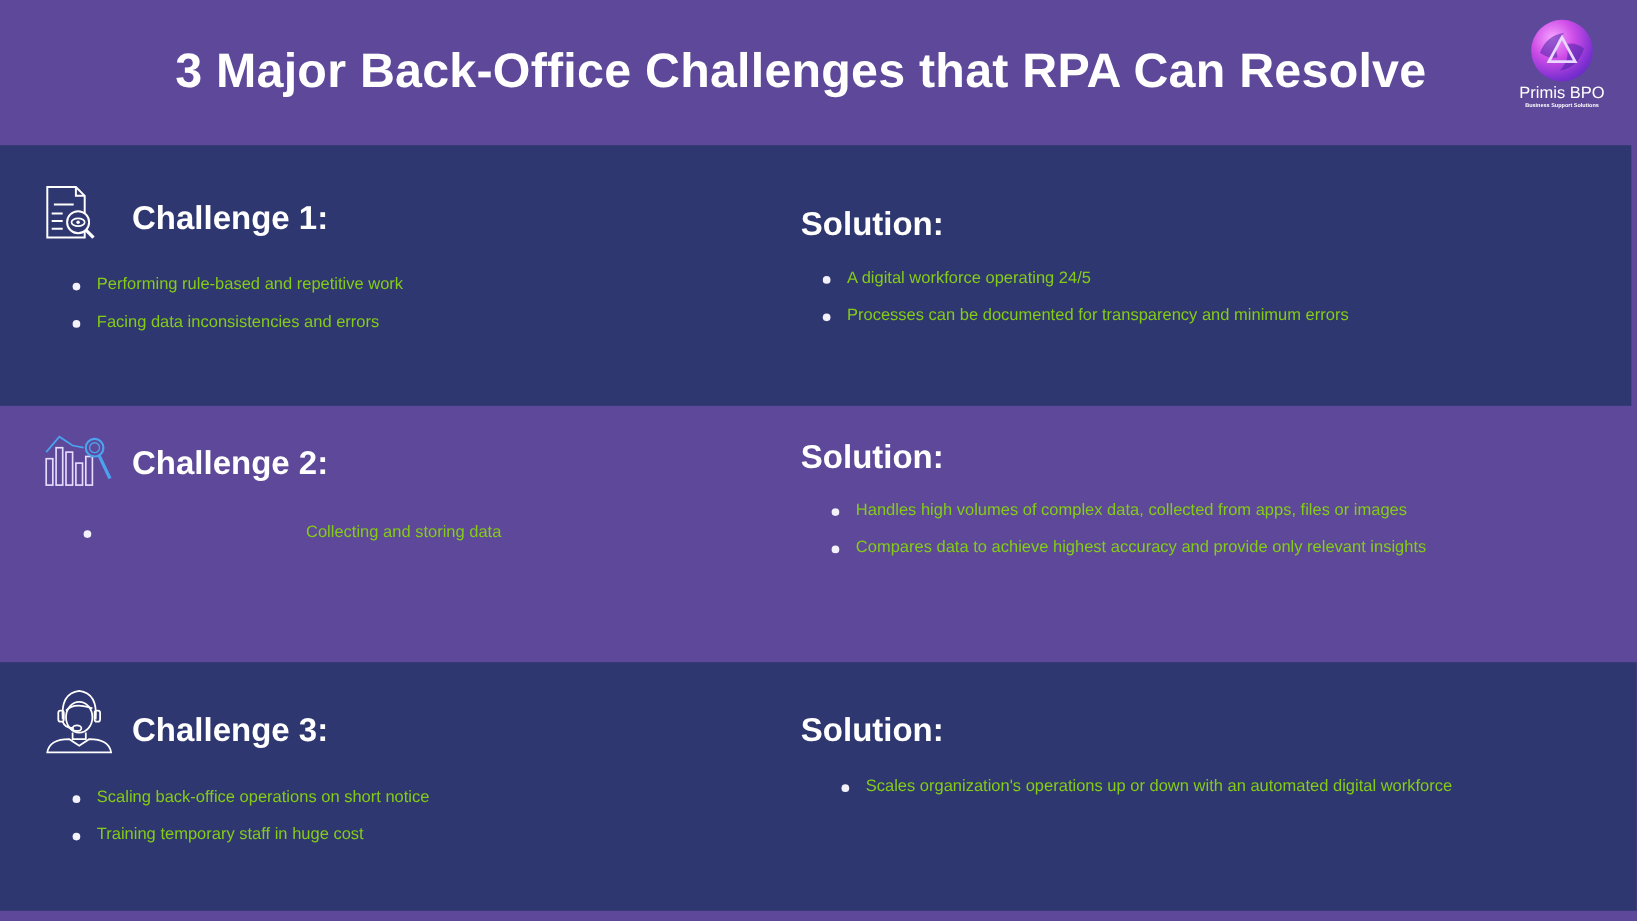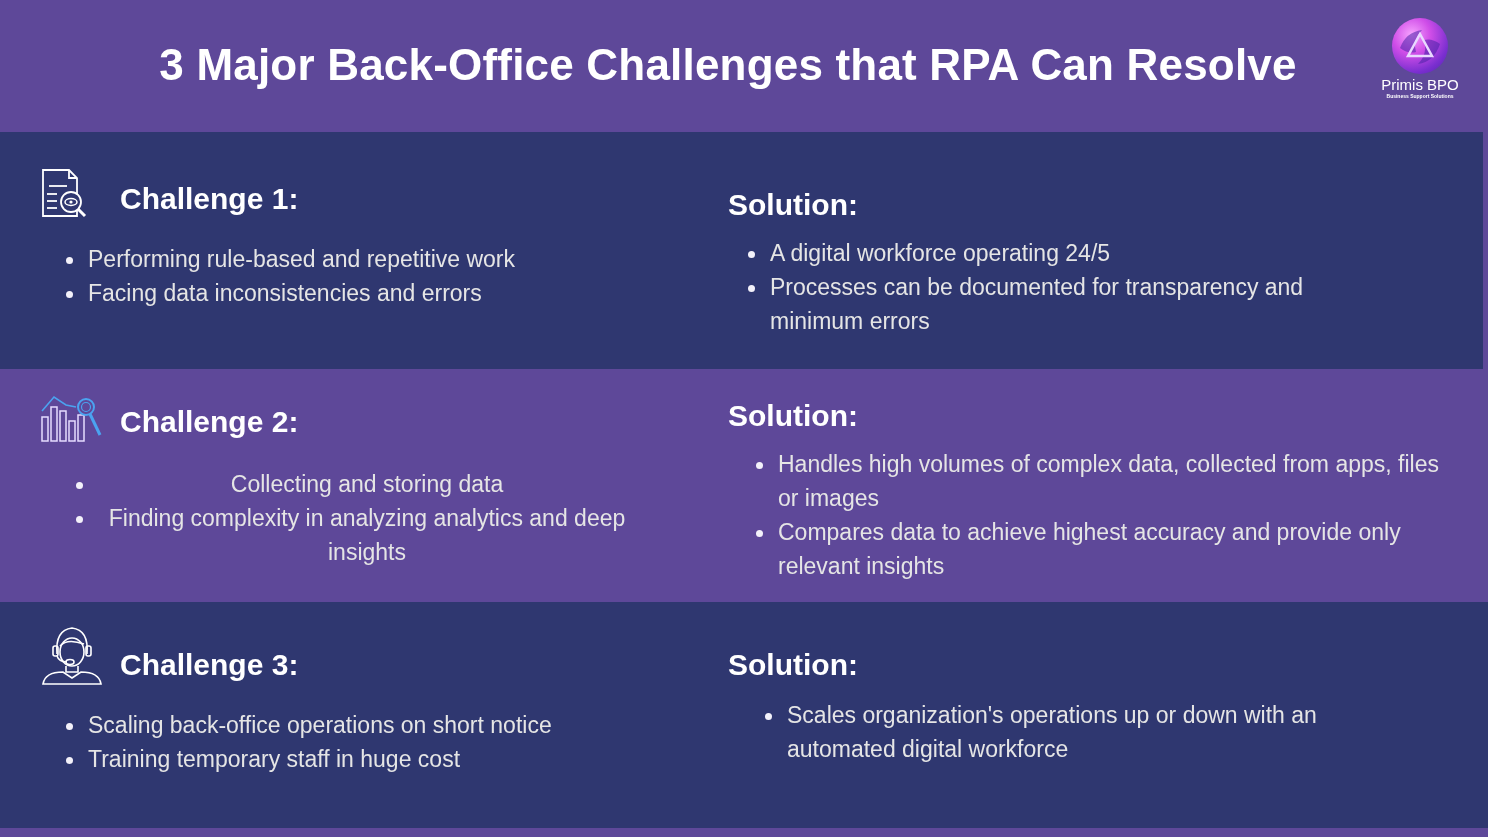--- a/index.html
+++ b/index.html
@@ -39,22 +39,22 @@
   .band3 { top: 602px; height: 226px; width: 1488px; }
 
   .icon { position: absolute; }
   .ch-title {
     position: absolute; font-size: 30px; font-weight: bold;
   }
   .sol-title {
     position: absolute; font-size: 30px; font-weight: bold;
   }
   ul.bullets {
-    position: absolute; list-style: none; font-size: 23px; line-height: 34px;
-    color: #e5e5e5;
+    position: absolute; list-style: none; font-size: 15px; line-height: 34px;
+    color: #84cc16;
   }
   ul.bullets li { position: relative; padding-left: 22px; }
   ul.bullets li::before {
     content: ""; position: absolute; left: 0; top: 15px;
     width: 7px; height: 7px; border-radius: 50%; background: #f3f1fa;
   }
 </style>
 </head>
 <body>
 
@@ -106,21 +106,20 @@
     <rect x="29" y="28" width="6" height="20" fill="none" stroke="#e6dcff" stroke-width="1.5"></rect>
     <rect x="38" y="22" width="6" height="26" fill="none" stroke="#e6dcff" stroke-width="1.5"></rect>
     <polyline points="2,18 14,4 26,12 36,14" fill="none" stroke="#4ba3f0" stroke-width="1.6"></polyline>
     <circle cx="46" cy="14" r="8" fill="none" stroke="#4ba3f0" stroke-width="2"></circle>
     <circle cx="46" cy="14" r="4.5" fill="none" stroke="#4ba3f0" stroke-width="1.2"></circle>
     <line x1="50" y1="21" x2="60" y2="42" stroke="#4ba3f0" stroke-width="3"></line>
   </svg>
   <div class="ch-title" style="left:120px;top:36px;">Challenge 2:</div>
   <ul class="bullets" style="left:76px;top:98px;width:560px;text-align:center;">
     <li>Collecting and storing data</li>
-    <li>Finding complexity in  analyzing analytics and deep insights</li>
   </ul>
   <div class="sol-title" style="left:728px;top:30px;">Solution:</div>
   <ul class="bullets" style="left:756px;top:78px;width:700px;">
     <li>Handles high volumes of complex data, collected from apps, files or images</li>
     <li>Compares data to achieve highest accuracy and provide only relevant insights</li>
   </ul>
 </div>
 
 <div class="band dark band3">
   <svg class="icon" style="left:41px;top:22px;" width="62" height="62" viewBox="0 0 62 62">

